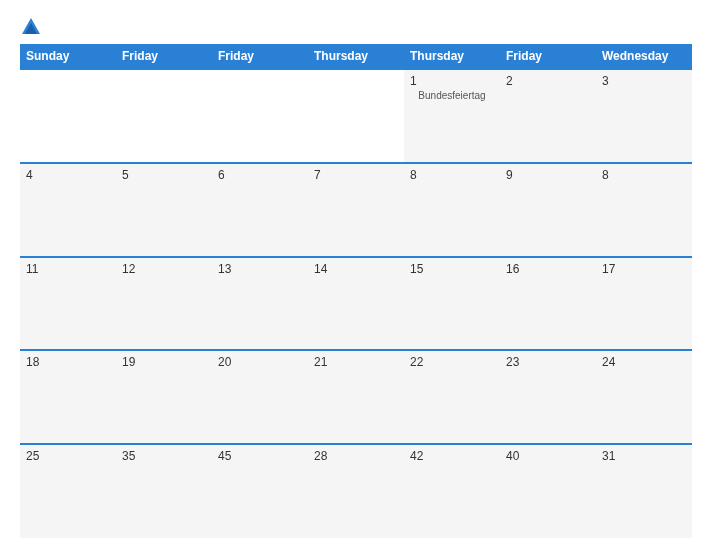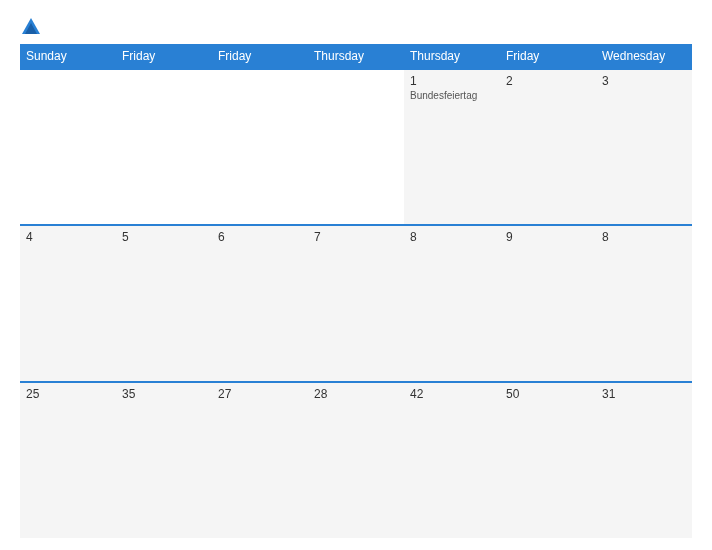--- a/index.html
+++ b/index.html
@@ -58,21 +58,21 @@
       width: 100%;
       border-collapse: collapse;
       flex: 1;
     }
     .calendar thead tr {
       background: #2980d4;
     }
     .calendar thead th {
       color: #fff;
       font-size: 12px;
-      font-weight: normal;
+      font-weight: bold;
       padding: 5px 6px;
       text-align: left;
       border: none;
     }
     .calendar tbody tr {
       border-top: 2px solid #2980d4;
     }
     .calendar tbody td {
       vertical-align: top;
       padding: 4px 6px 2px 6px;
@@ -88,20 +88,21 @@
     .day-number {
       font-size: 12px;
       color: #333;
       display: block;
       margin-bottom: 2px;
     }
     .day-event {
       font-size: 10px;
       color: #555;
       display: block;
+      text-align: center;
     }
   </style>
 </head>
 <body>
 
 <div class="page">
   <div class="top-bar">
     <div class="logo">
       <svg class="logo-icon" viewBox="0 0 22 22" xmlns="http://www.w3.org/2000/svg">
         <rect x="0" y="0" width="22" height="22" fill="white"></rect>
@@ -164,36 +165,82 @@
           </td>
           <td>
             <span class="day-number">9</span>
           </td>
           <td>
             <span class="day-number">8</span>
           </td>
         </tr>
         <tr>
           <td>
+            <span class="day-number">11</span>
+          </td>
+          <td>
+            <span class="day-number">12</span>
+          </td>
+          <td>
+            <span class="day-number">13</span>
+          </td>
+          <td>
+            <span class="day-number">14</span>
+          </td>
+          <td>
+            <span class="day-number">15</span>
+          </td>
+          <td>
+            <span class="day-number">16</span>
+          </td>
+          <td>
+            <span class="day-number">17</span>
+          </td>
+        </tr>
+        <tr>
+          <td>
+            <span class="day-number">18</span>
+          </td>
+          <td>
+            <span class="day-number">19</span>
+          </td>
+          <td>
+            <span class="day-number">20</span>
+          </td>
+          <td>
+            <span class="day-number">21</span>
+          </td>
+          <td>
+            <span class="day-number">22</span>
+          </td>
+          <td>
+            <span class="day-number">23</span>
+          </td>
+          <td>
+            <span class="day-number">24</span>
+          </td>
+        </tr>
+        <tr>
+          <td>
             <span class="day-number">25</span>
           </td>
           <td>
             <span class="day-number">35</span>
           </td>
           <td>
-            <span class="day-number">27</span>
+            <span class="day-number">45</span>
           </td>
           <td>
             <span class="day-number">28</span>
           </td>
           <td>
             <span class="day-number">42</span>
           </td>
           <td>
-            <span class="day-number">50</span>
+            <span class="day-number">40</span>
           </td>
           <td>
             <span class="day-number">31</span>
           </td>
         </tr>
       </tbody>
   </table>
 </div>
 
 </body></html>

